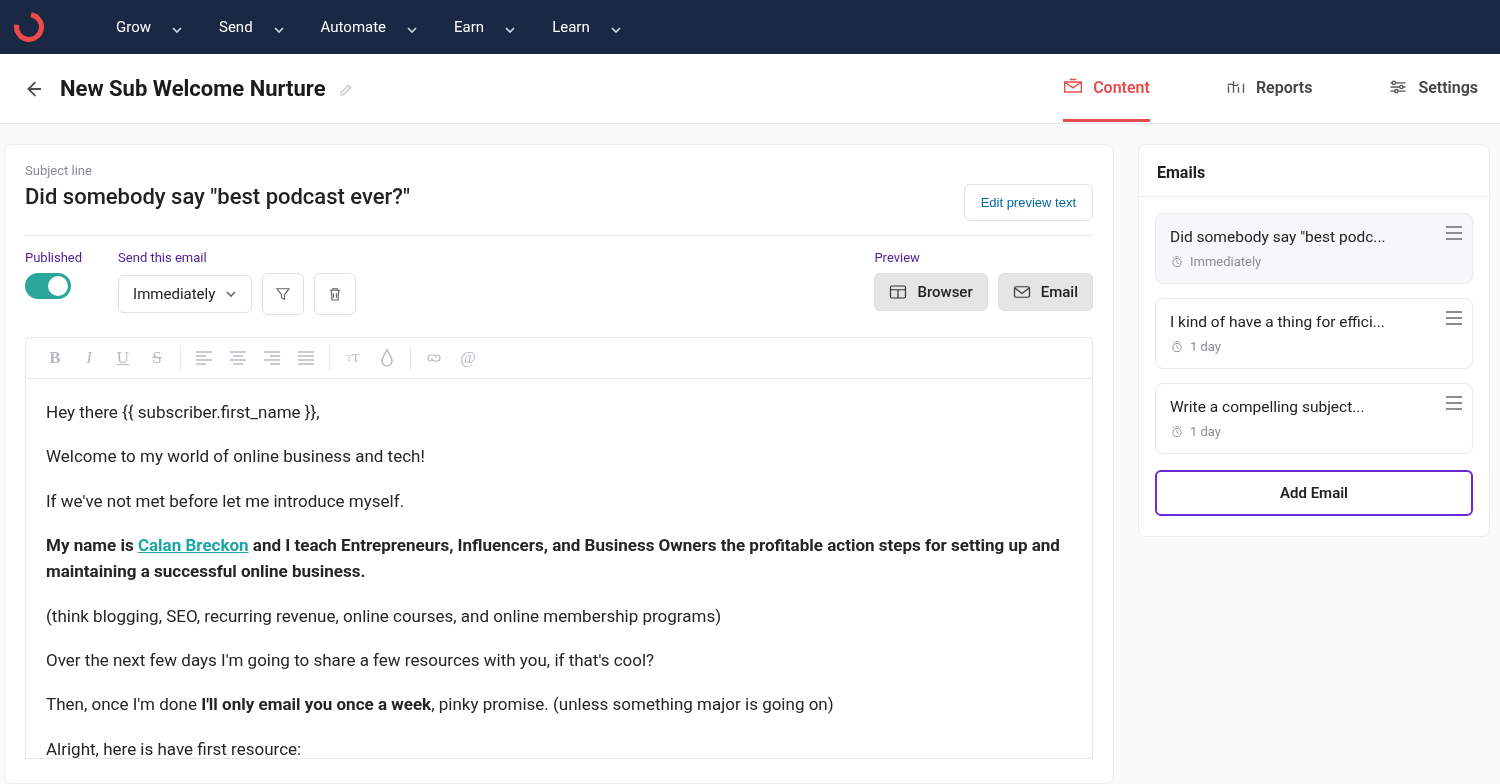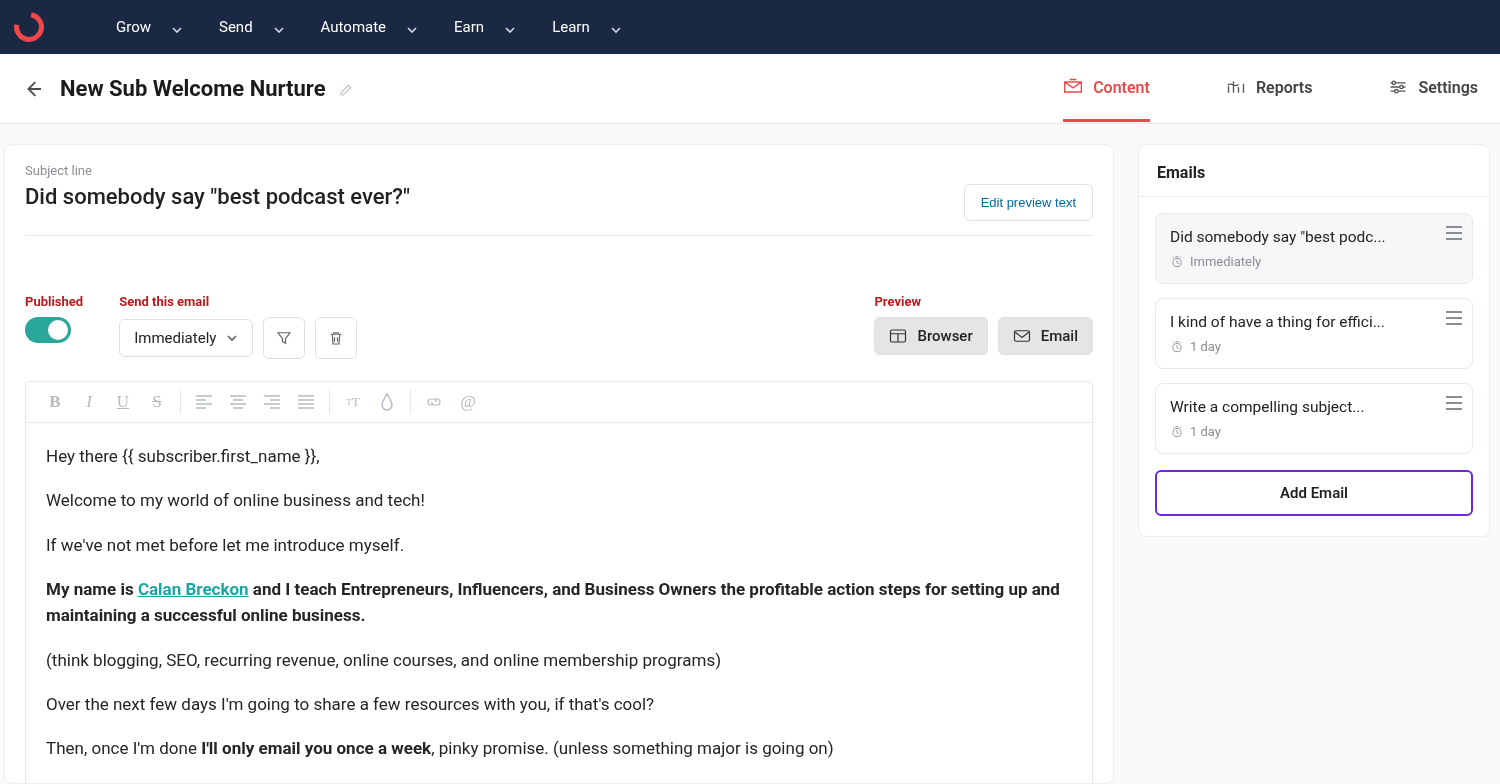--- a/index.html
+++ b/index.html
@@ -31,21 +31,21 @@
 .editor-panel { flex: 1; background:#fff; border:1px solid #eceef1; border-radius:8px; padding: 18px 20px 0 20px; margin-left:4px; overflow:hidden; }
 .side-panel { width: 352px; background:#fff; border:1px solid #eceef1; border-radius:8px; padding:18px 0 20px 0; margin-right:6px; height:fit-content; }
 
 .subject-label { font-size:13px; color:#8a8d93; margin-bottom:6px; }
 .subject-row { display:flex; justify-content:space-between; align-items:flex-start; border-bottom:1px solid #e8e9ec; padding-bottom:14px; }
 .subject-text { font-size:22px; font-weight:500; color:#222; flex:1; }
 .btn { background:#fff; border:1px solid #dcdfe4; border-radius:6px; padding:10px 16px; font-size:13px; cursor:pointer; color:#0369a1; }
 
 .controls-row { display:flex; align-items:flex-start; gap:36px; margin-top:14px; }
 .ctrl-col { display:flex; flex-direction:column; gap:8px; }
-.ctrl-label { font-size:13px; font-weight:700; color:#b91c1c;margin-top:44px; }
+.ctrl-label { font-size:13px; font-weight:400; color:#4c1d95; }
 .toggle { width:46px; height:26px; background:#2aa79b; border-radius:13px; position:relative; cursor:pointer; }
 .toggle-knob { position:absolute; right:3px; top:3px; width:20px; height:20px; background:#fff; border-radius:50%; }
 .send-row { display:flex; gap:10px; align-items:center; }
 .select-btn { border:1px solid #dcdfe4; border-radius:6px; padding:9px 14px; font-size:15px; display:flex; align-items:center; gap:10px; cursor:pointer; background:#fff; }
 .icon-btn { width:42px; height:42px; border:1px solid #dcdfe4; border-radius:6px; display:flex; align-items:center; justify-content:center; cursor:pointer; color:#666; background:#fff; }
 .preview-col { margin-left:auto; }
 .preview-btns { display:flex; gap:10px; }
 .preview-btn { border:1px solid #dcdfe4; border-radius:6px; padding:9px 14px; font-size:15px; display:flex; align-items:center; gap:10px; cursor:pointer; background:#e5e5e5; color:#222; font-weight:500; }
 
 

